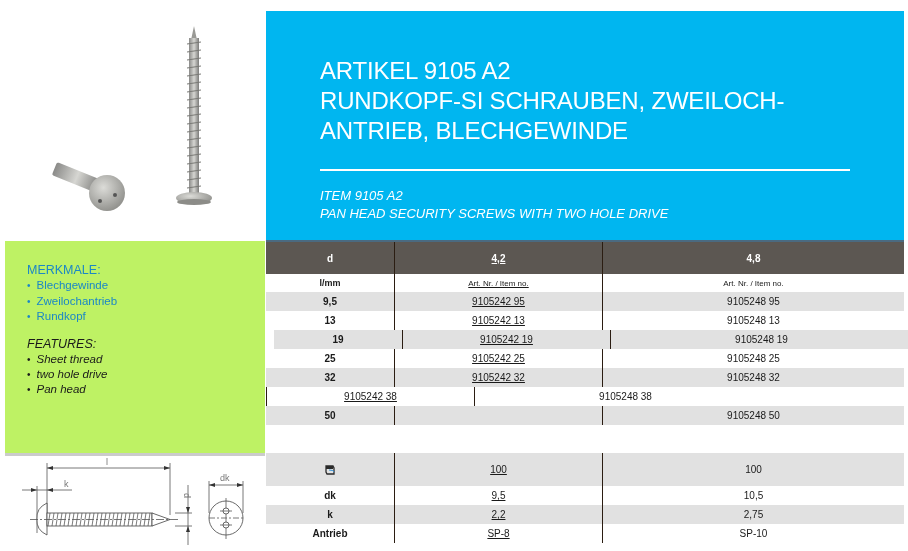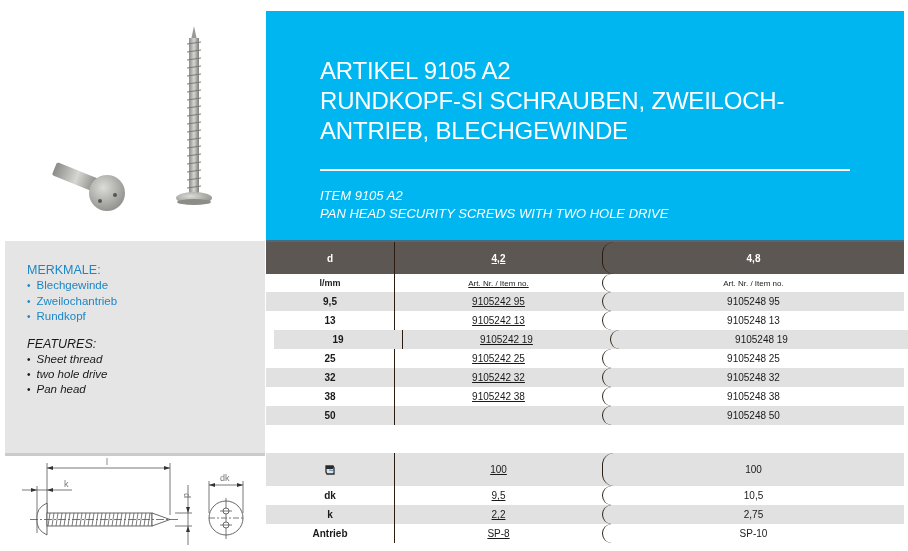--- a/index.html
+++ b/index.html
@@ -9,34 +9,34 @@
   
   .photo { position: absolute; left: 0; top: 0; width: 266px; height: 240px; background: #ffffff; }
 
   
   .header { position: absolute; left: 266px; top: 4px; width: 638px; height: 236px; background: #00b6f0; color: #ffffff; margin-top: 7px; }
   .header .title { position: absolute; left: 54px; top: 45px; font-size: 24px; line-height: 30px; font-weight: normal; letter-spacing: -0.2px; }
   .header .rule { position: absolute; left: 54px; top: 158px; width: 530px; height: 2px; background: #ffffff; }
   .header .sub { position: absolute; left: 54px; top: 176px; font-size: 13px; line-height: 18px; font-style: italic; }
 
   
-  .features { position: absolute; left: 5px; top: 241px; width: 260px; height: 212px; background: #e5e5e5; }
+  .features { position: absolute; left: 5px; top: 241px; width: 260px; height: 212px; background: #bef264; }
   .features .de-title { position: absolute; left: 22px; top: 22px; font-size: 12.5px; color: #1b87c6; }
   .features ul { list-style: none; position: absolute; left: 22px; }
   .features .de-list { top: 37px; color: #1b87c6; font-size: 11.5px; line-height: 14.5px; }
   .features .en-title { position: absolute; left: 22px; top: 96px; font-size: 12.5px; font-style: italic; color: #1a1a1a; }
   .features .en-list { top: 111px; color: #1a1a1a; font-size: 11.5px; line-height: 14px; font-style: italic; }
   .features li::before { content: "\2022"; font-style: normal; margin-right: 6px; font-size: 10px; }
 
   
   .tbl { position: absolute; left: 266px; top: 240px; width: 638px; }
   .row { position: absolute; left: 0; width: 638px; display: flex; align-items: center; font-size: 10px; }
   .row .c0 { width: 128px; text-align: center; font-weight: bold; }
   .row .c1 { width: 208px; text-align: center; border-left: 1px solid #2b1d12; height: 100%; display: flex; align-items: center; justify-content: center; text-decoration: underline; }
-  .row .c2 { width: 302px; text-align: center; border-left: 1px solid #2b1d12; height: 100%; display: flex; align-items: center; justify-content: center; border-radius: 12px; }
+  .row .c2 { width: 302px; text-align: center; border-left: 1px solid #2b1d12; height: 100%; display: flex; align-items: center; justify-content: center; }
   .row .c0 { height: 100%; display: flex; align-items: center; justify-content: center; }
   .row.head { background: #5c5752; color: #ffffff; font-weight: bold; border-top: 2px solid #4b6a80; }
   .row.head .c1, .row.head .c2 { font-weight: bold; }
   .row.alt { background: #e1e1e1; }
   .row.white { background: #ffffff; }
   .small { font-size: 8px; }
 
   
   .drawing { position: absolute; left: 0; top: 453px; width: 266px; height: 98px; }
   .drawing .topbar { position: absolute; left: 5px; top: 0; width: 260px; height: 3px; background: #cbcbcb; }
@@ -156,21 +156,20 @@
     <div class="c0">25</div>
     <div class="c1">9105242 25</div>
     <div class="c2">9105248 25</div>
   </div>
   <div class="row alt" style="top:128px;height:19px;">
     <div class="c0">32</div>
     <div class="c1">9105242 32</div>
     <div class="c2">9105248 32</div>
   </div>
   <div class="row white" style="top:147px;height:19px;">
-    <div class="c0">38</div>
     <div class="c1">9105242 38</div>
     <div class="c2">9105248 38</div>
   </div>
   <div class="row alt" style="top:166px;height:19px;">
     <div class="c0">50</div>
     <div class="c1"></div>
     <div class="c2">9105248 50</div>
   </div>
 
   <div class="row alt" style="top:213px;height:33px;">

